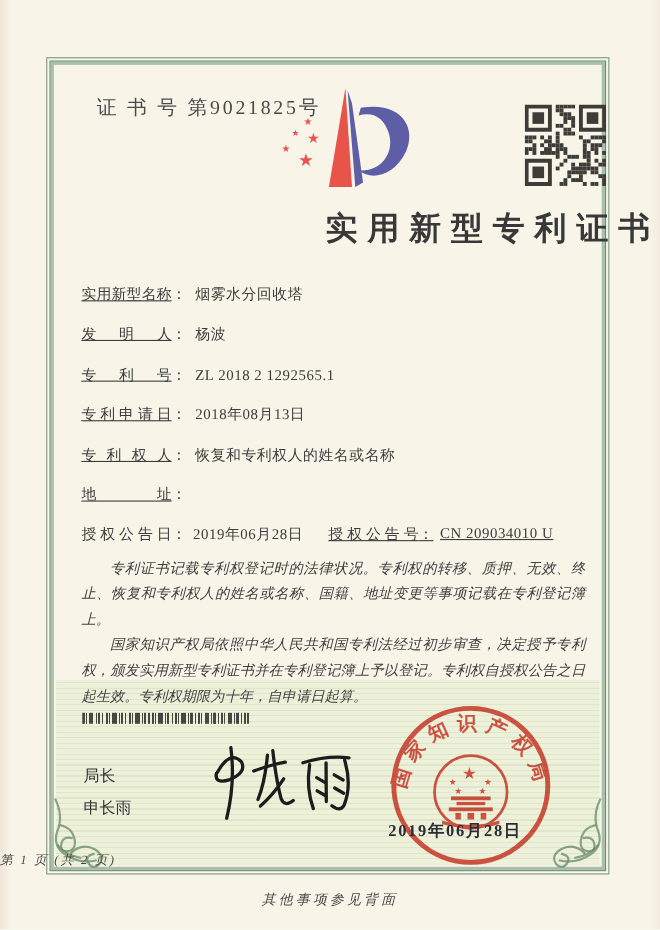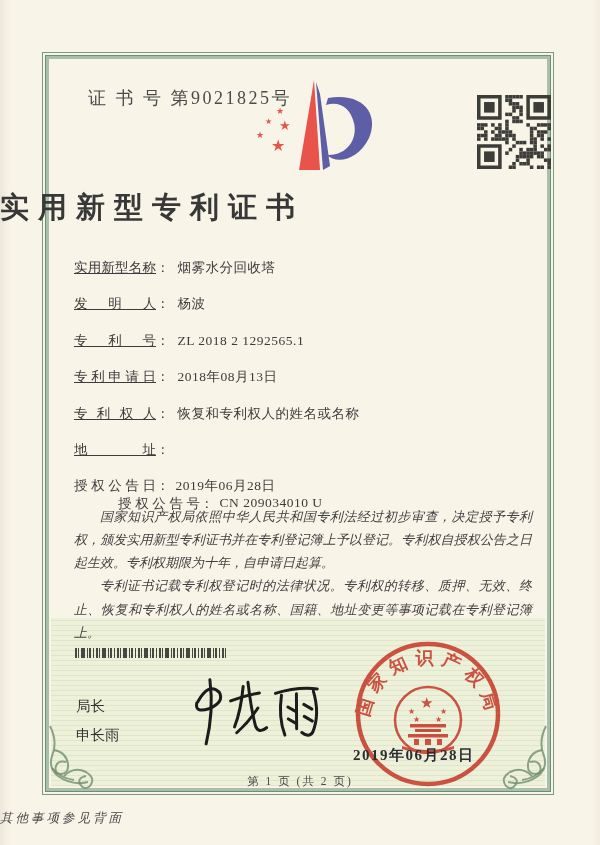--- a/index.html
+++ b/index.html
@@ -18,49 +18,49 @@
   .frame-inner{position:absolute;left:46px;top:56px;right:50px;bottom:54px;
     border:3px solid #a9bfa9;outline:1px solid #6d8f75;}
   
   .green-band{position:absolute;left:51px;right:55px;top:618px;bottom:59px;
     background-color:#eef1da;
     background-image:repeating-linear-gradient(0deg,rgba(150,170,115,.16) 0 1px,transparent 1px 5px);
   }
   .cert-no{position:absolute;left:88px;top:86px;font-size:18px;color:#4a4a4a;letter-spacing:2.5px;}
   .logo{position:absolute;left:243px;top:66px;width:152px;height:118px;}
   .qr{position:absolute;left:477px;top:95px;width:74px;height:74px;fill:#3c3c38;}
-  .title{position:absolute;left:0;right:0;top:188px;text-align:left;
+  .title{position:absolute;left:0;right:0;top:188px;text-align:right;
     font-size:29px;font-weight:600;color:#383838;letter-spacing:9px;}
   .fields{position:absolute;left:74px;top:258px;width:460px;font-size:13.5px;color:#3c3c3c;}
   .field{display:flex;margin-bottom:15.5px;line-height:1.55;}
   .field .lbl{display:inline-block;width:82px;flex:0 0 82px;text-align:justify;text-align-last:justify;text-decoration:underline;}
   .field .colon{flex:0 0 auto;margin:0 2px 0 0;}
   .field .val{flex:1;margin-left:6px;letter-spacing:.5px;}
-  .grant-row{display:flex;margin-top:2px;flex-direction:column;}
+  .grant-row{display:flex;margin-top:2px;}
   .grant-row .pair{display:flex;}
-  .grant-row .pair.right{margin-left:44px;}
+  .grant-row .pair.right{margin-left:23px;text-decoration:underline;}
   .grant-row .lbl{display:inline-block;width:82px;text-align:justify;text-align-last:justify;}
   .grant-row .val{margin-left:6px;letter-spacing:.5px;}
   .body-text{position:absolute;left:74px;top:505px;width:458px;
     font-size:13px;line-height:1.78;color:#3f3f3f;font-style:italic;
     text-align:justify;}
   .body-text p{margin:0;text-indent:2em;}
   .barcode{position:absolute;left:75px;top:648px;width:152px;height:10px;opacity:.85;
     background:
       repeating-linear-gradient(90deg,#2b2b2b 0 1px,transparent 1px 3px),
       repeating-linear-gradient(90deg,#2b2b2b 0 2px,transparent 2px 7px);
   }
   .signer{position:absolute;left:76px;top:692px;font-size:14.5px;color:#333;
     font-family:"Liberation Sans","DejaVu Sans",sans-serif;line-height:2.0;}
   .signature{position:absolute;left:178px;top:668px;width:160px;height:86px;transform:rotate(-2deg);}
   .signature path{stroke:#1c1c1c;stroke-width:3;fill:none;stroke-linecap:round;stroke-linejoin:round;}
   .seal{position:absolute;left:352px;top:638px;width:152px;height:152px;opacity:.92;mix-blend-mode:multiply;}
   .seal-date{position:absolute;left:353px;top:746px;font-size:15px;color:#2c2c34;letter-spacing:1.5px;font-weight:600;}
-  .page-footer{position:absolute;left:0;right:0;top:774px;text-align:center;font-size:11.5px;color:#4a4a4a;letter-spacing:2px;}
-  .back-note{position:absolute;left:0;right:0;top:810px;text-align:left;font-size:12.5px;color:#4a4a4a;
+  .page-footer{position:absolute;left:0;right:0;top:774px;font-size:11.5px;color:#4a4a4a;letter-spacing:2px;font-style:italic;}
+  .back-note{position:absolute;left:0;right:0;top:810px;text-align:center;font-size:12.5px;color:#4a4a4a;
     font-style:italic;letter-spacing:3px;}
   .ornament{position:absolute;width:78px;height:78px;}
   .ornament path{stroke:#6f8f6e;stroke-width:2;fill:none;opacity:.8;}
   .ornament.bl{left:44px;top:716px;}
   .ornament.br{right:48px;top:716px;transform:scaleX(-1);}
 </style>
 </head>
 <body>
 
 <div class="page">
@@ -258,22 +258,22 @@
       </div>
       <div class="pair right">
         <span class="lbl">授权公告号</span>
           <span>：</span>
         <span class="val">CN 209034010 U</span>
       </div>
     </div>
   </div>
 
   <div class="body-text">
+    <p>专利证书记载专利权登记时的法律状况。专利权的转移、质押、无效、终止、恢复和专利权人的姓名或名称、国籍、地址变更等事项记载在专利登记簿上。</p>
     <p>国家知识产权局依照中华人民共和国专利法经过初步审查，决定授予专利权，颁发实用新型专利证书并在专利登记簿上予以登记。专利权自授权公告之日起生效。专利权期限为十年，自申请日起算。</p>
-    <p>专利证书记载专利权登记时的法律状况。专利权的转移、质押、无效、终止、恢复和专利权人的姓名或名称、国籍、地址变更等事项记载在专利登记簿上。</p>
   </div>
 
   <div class="barcode"></div>
 
   <div class="signer">
     <div>局长</div>
     <div>申长雨</div>
   </div>
 
   <svg class="signature" viewBox="0 0 160 86">

